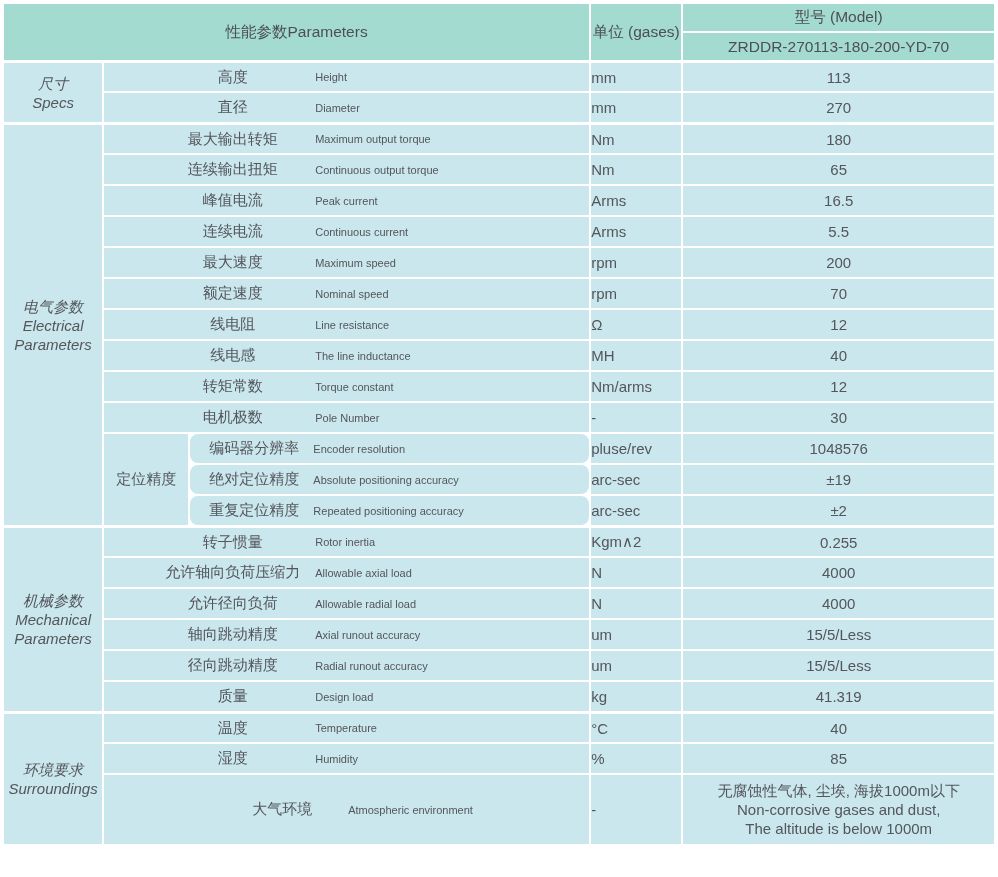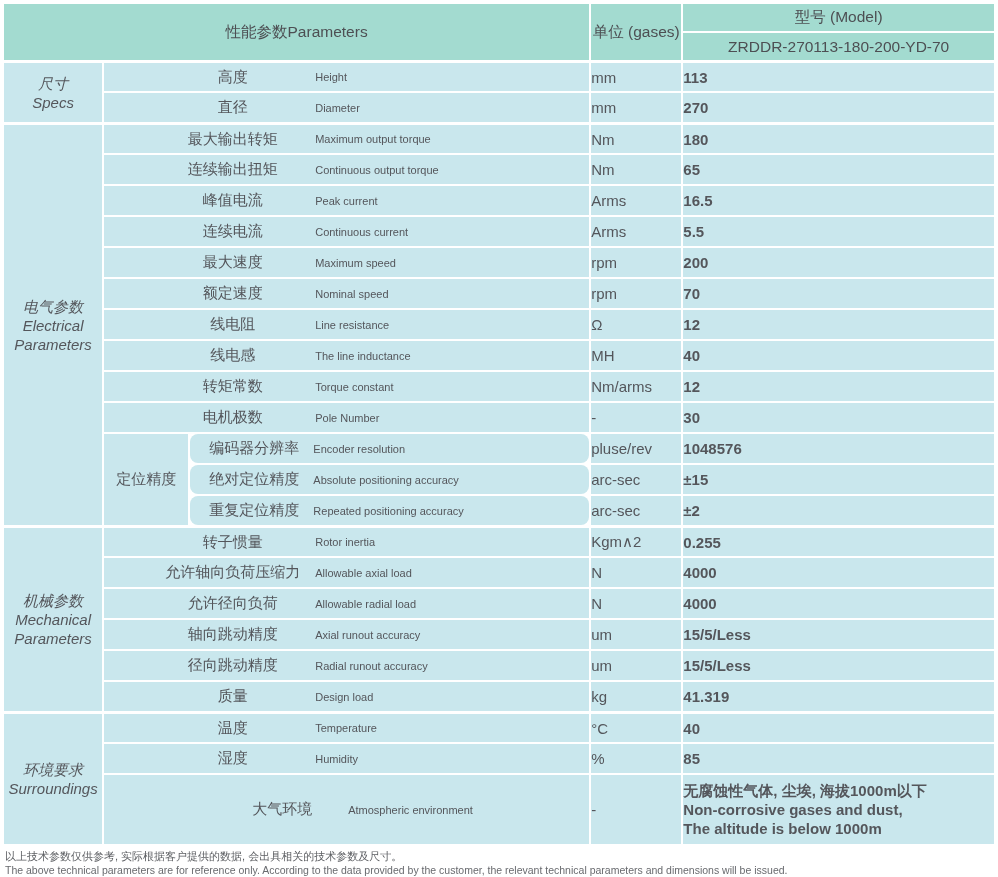--- a/index.html
+++ b/index.html
@@ -26,21 +26,21 @@
   td.param .zh { display:inline-block; width:165px; font-size:15px; vertical-align:middle;text-align:center; }
   td.param .en { display:inline-block; font-size:11px; vertical-align:middle; }
 
   td.param.subp { padding-left:5px;border-radius:8px; }
   td.param.subp .zh { width:118px; }
 
   td.param.atmo { padding-left:112px; }
   td.param.atmo .zh { width:132px; }
 
   td.unit { text-align:left; }
-  td.val  { text-align:left;font-weight:bold; }
+  td.val  { text-align:center; }
   td.val.multi { white-space:pre-line; line-height:19px; padding:6px 0; }
 
   tr.gstart td { border-top:1px solid #ffffff; }
 
   .notes { padding:3px 0 0 3px; }
   .note-zh { font-size:11px; color:#5c5e62; line-height:14px; }
   .note-en { font-size:10.5px; color:#686a6e; line-height:14px; }
 </style>
 </head>
 <body>
@@ -162,21 +162,21 @@
           <span class="zh">编码器分辨率</span><span class="en">Encoder resolution</span>
         </td>
         <td class="unit">pluse/rev</td>
         <td class="val">1048576</td>
       </tr>
       <tr>
         <td class="param subp">
           <span class="zh">绝对定位精度</span><span class="en">Absolute positioning accuracy</span>
         </td>
         <td class="unit">arc-sec</td>
-        <td class="val">±15</td>
+        <td class="val">±19</td>
       </tr>
       <tr>
         <td class="param subp">
           <span class="zh">重复定位精度</span><span class="en">Repeated positioning accuracy</span>
         </td>
         <td class="unit">arc-sec</td>
         <td class="val">±2</td>
       </tr>
 
       <tr class="gstart">
@@ -246,17 +246,13 @@
           <span class="zh">大气环境</span><span class="en">Atmospheric environment</span>
         </td>
         <td class="unit">-</td>
         <td class="val multi">无腐蚀性气体, 尘埃, 海拔1000m以下
 Non-corrosive gases and dust,
 The altitude is below 1000m</td>
       </tr>
     </tbody>
   </table>
 
-  <div class="notes">
-    <div class="note-zh">以上技术参数仅供参考, 实际根据客户提供的数据, 会出具相关的技术参数及尺寸。</div>
-    <div class="note-en">The above technical parameters are for reference only. According to the data provided by the customer, the relevant technical parameters and dimensions will be issued.</div>
-  </div>
 </div>
 
 </body></html>

